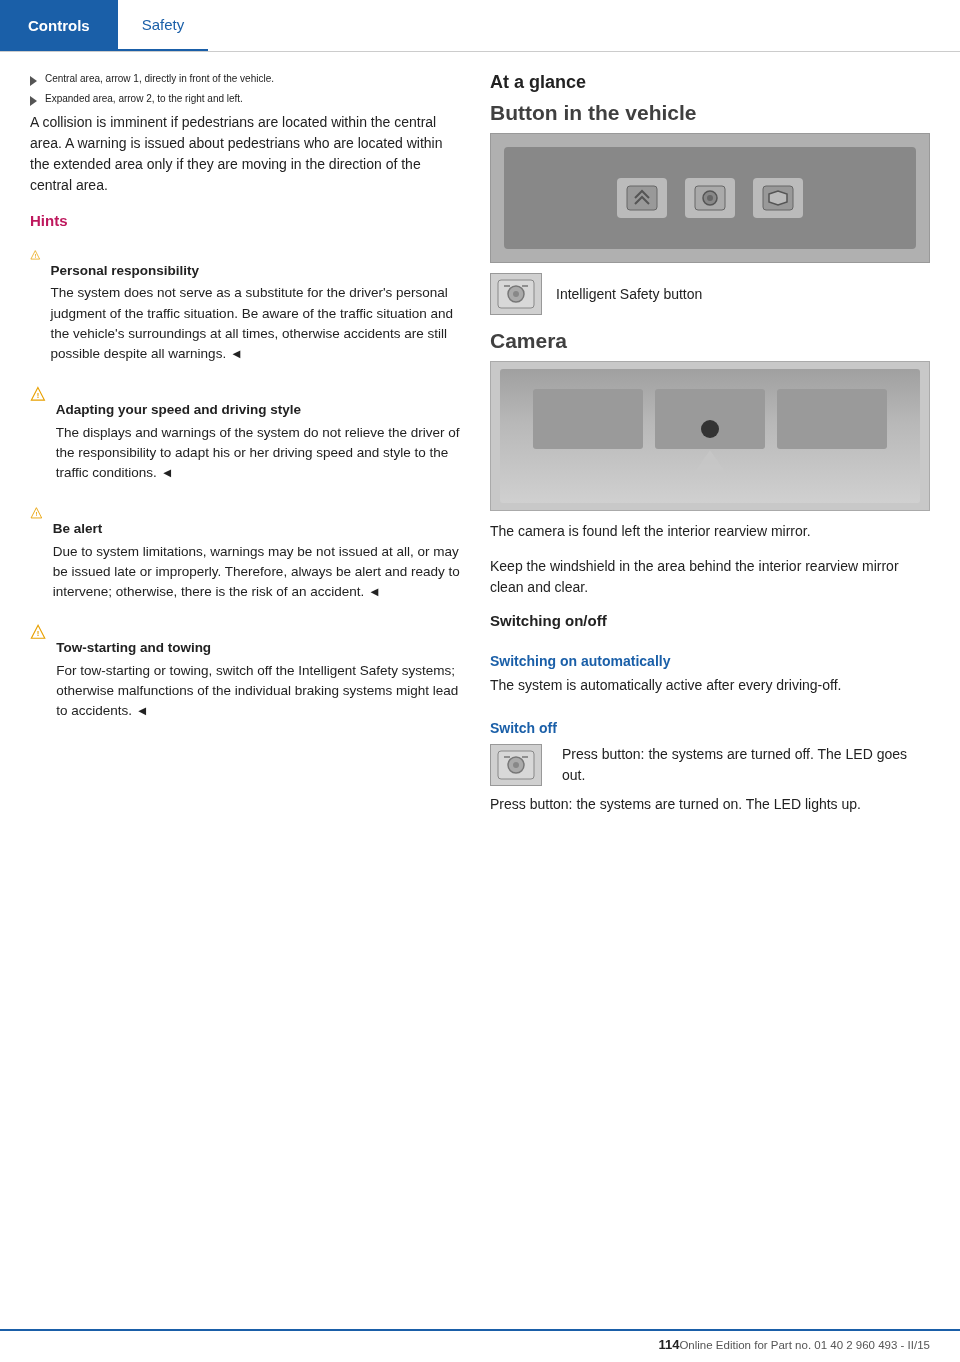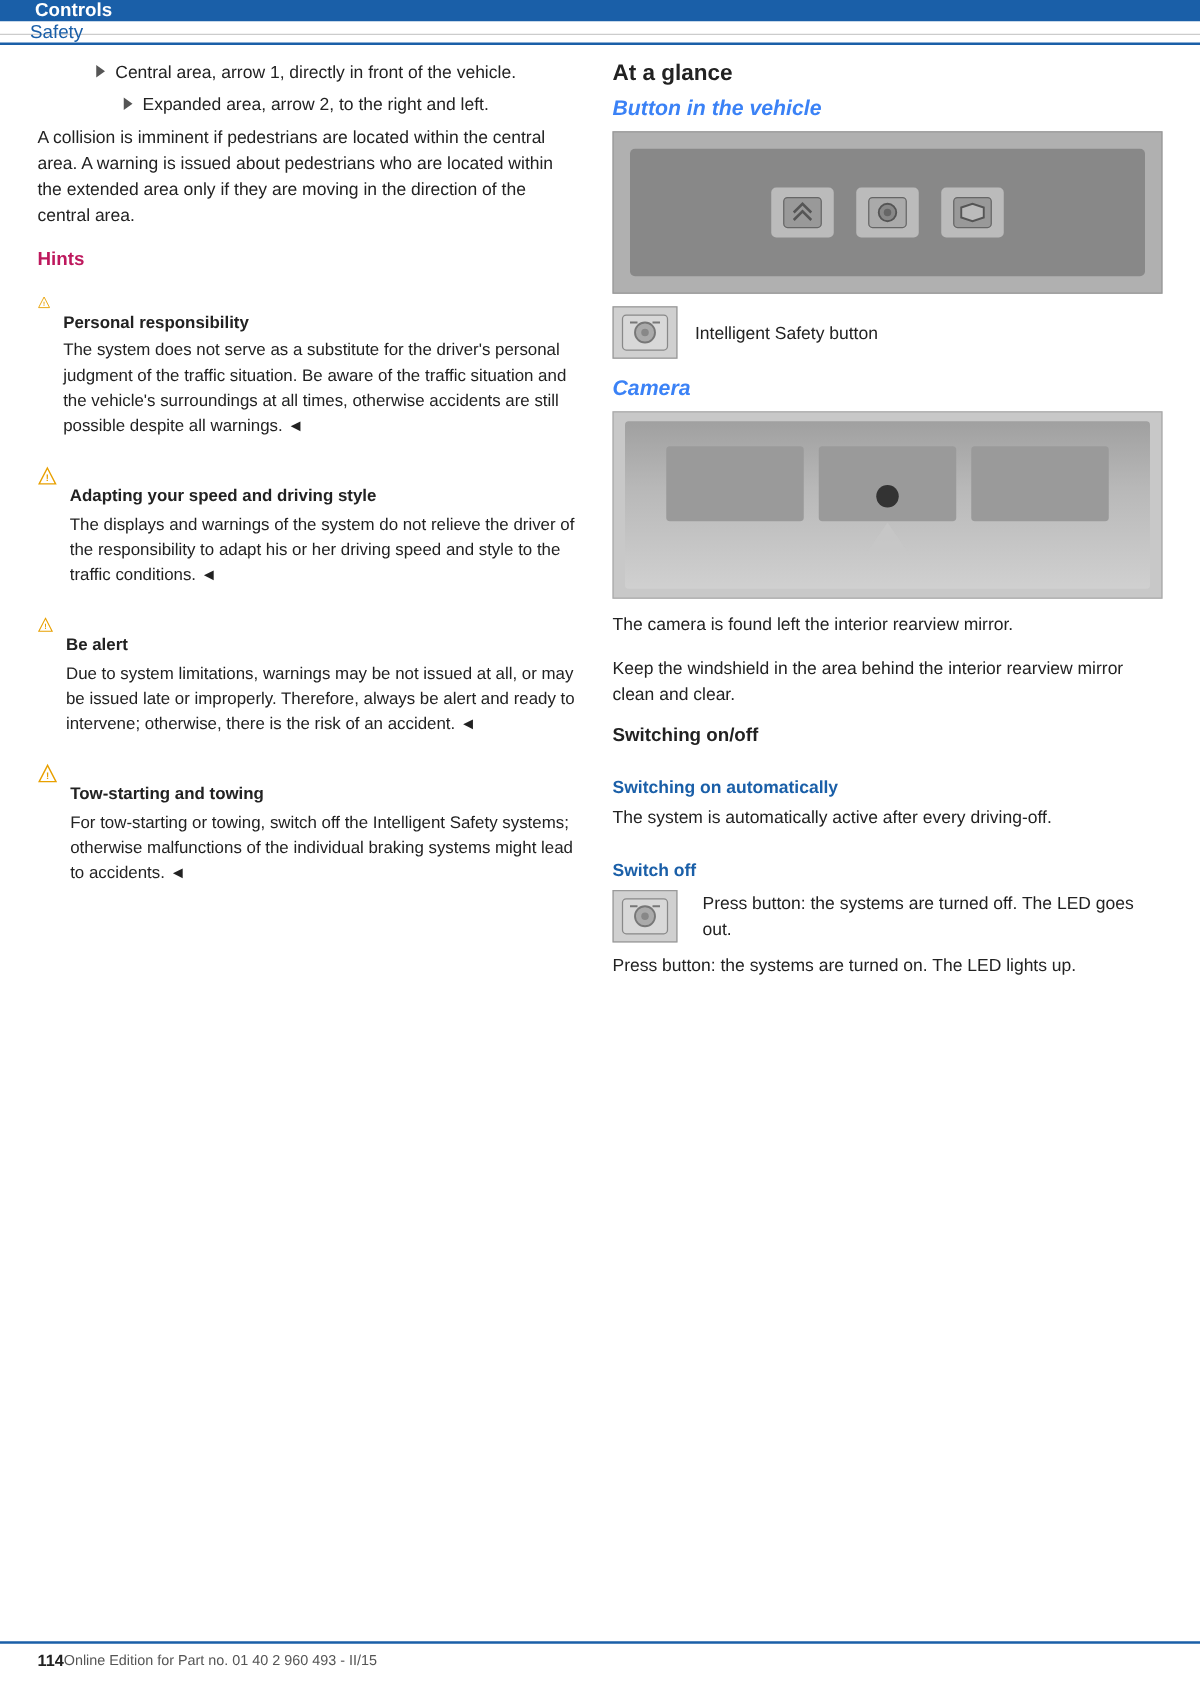--- a/index.html
+++ b/index.html
@@ -9,23 +9,22 @@
       background: #fff;
       color: #222;
       width: 960px;
       min-height: 1362px;
       position: relative;
     }
 
     
     .top-nav {
       display: flex;
-      height: 28px;
+      height: 52px;
       border-bottom: 1px solid #ccc;
-      flex-direction: column;
     }
     .top-nav .tab-controls {
       background: #1a5fa8;
       color: #fff;
       padding: 0 28px;
       display: flex;
       align-items: center;
       font-weight: bold;
       font-size: 15px;
     }
@@ -54,23 +53,22 @@
     
     .right-col {
       flex: 1;
     }
 
     
     .bullet-item {
       display: flex;
       gap: 8px;
       margin-bottom: 6px;
-      font-size: 14px;
+      font-size: 10px;
       line-height: 1.4;
-      justify-content: center;
     }
 
     .body-text {
       font-size: 14px;
       line-height: 1.5;
       margin-bottom: 14px;
     }
 
     
     .section-heading {
@@ -98,26 +96,25 @@
     }
 
     
     .right-heading-1 {
       font-size: 18px;
       font-weight: bold;
       color: #222;
       margin-bottom: 8px;
     }
     .right-heading-2 {
-      font-size: 17px;
-      font-weight: bold;
-      color: #3b82f6;
+      font-size: 21px;
+      font-weight: bold;
+      color: #404040;
       margin-bottom: 8px;
       margin-top: 4px;
-      font-style: italic;
     }
     .right-heading-3 {
       font-size: 15px;
       font-weight: bold;
       color: #222;
       margin-bottom: 6px;
       margin-top: 14px;
     }
     .right-heading-4 {
       font-size: 14px;
@@ -240,22 +237,22 @@
     }
 
     
     .page-footer {
       position: absolute;
       bottom: 10px;
       left: 0;
       width: 100%;
       display: flex;
       align-items: center;
-      justify-content: flex-start;
-      padding: 16px 30px;
+      justify-content: flex-end;
+      padding: 0 30px;
       font-size: 12px;
       color: #555;
       border-top: 2px solid #1a5fa8;
       padding-top: 6px;
     }
     .footer-left {
       font-size: 13px;
       font-weight: bold;
       color: #222;
     }

